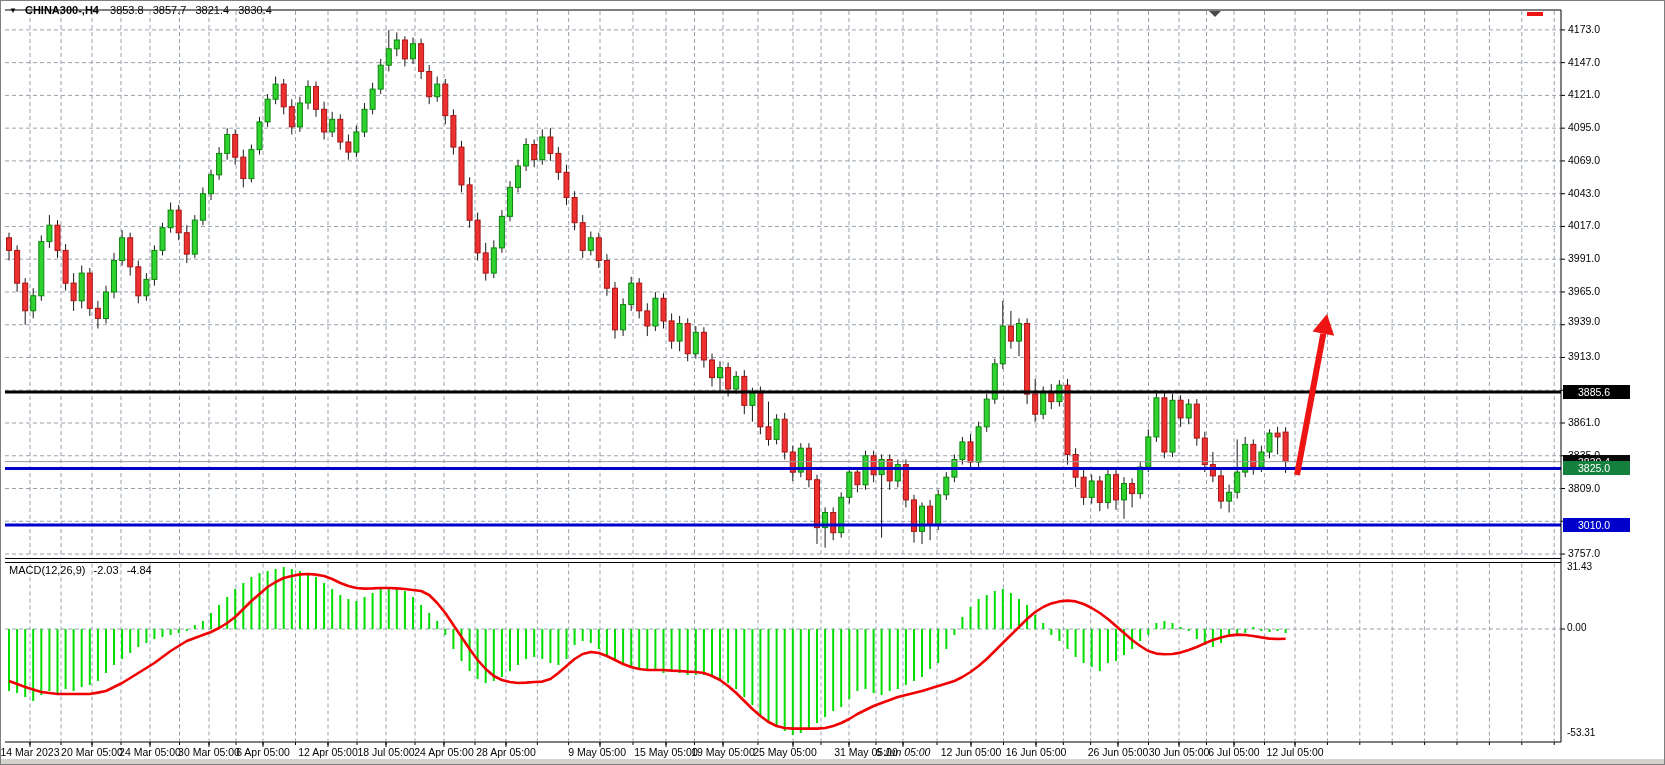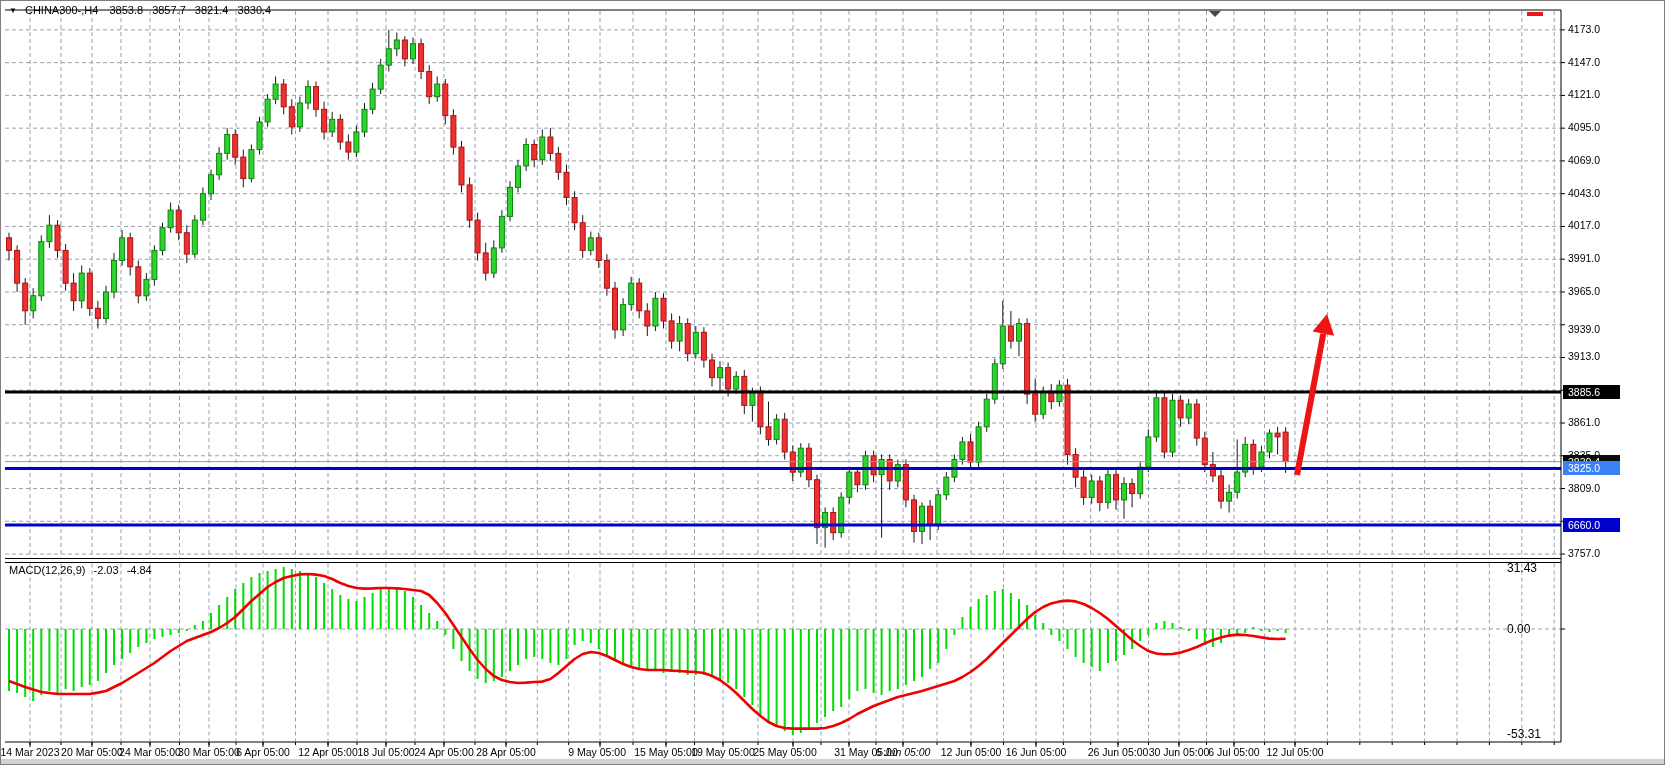--- a/index.html
+++ b/index.html
@@ -3,30 +3,30 @@
 <meta charset="utf-8">
 <style>
   html,body{margin:0;padding:0;background:#e8e8e8;}
   .root{position:relative;width:1665px;height:765px;background:#ffffff;
         border:1px solid #7f7f7f;box-sizing:border-box;overflow:hidden;
         font-family:"Liberation Sans", sans-serif;}
   .root:after{content:"";position:absolute;left:0;bottom:0;width:100%;height:5px;background:#d6d3ce;}
   svg.layer{position:absolute;left:0;top:0;}
   .title{position:absolute;left:8px;top:3px;font-size:11px;color:#000;white-space:nowrap;z-index:6;}
   .title .tri{font-size:8px;margin-right:5px;position:relative;top:-1px;}
-  .title .sym{font-weight:400;margin-right:8px;margin-top:28px;}
+  .title .sym{font-weight:700;margin-right:8px;margin-top:28px;}
   .title .num{margin-right:6px;}
   .macdlbl{position:absolute;left:8px;top:563px;font-size:11px;color:#000;white-space:nowrap;z-index:6;}
   .macdlbl span{margin-right:5px;}
   .plabel{position:absolute;left:1567px;font-size:10.5px;color:#000;z-index:4;}
   .badge{position:absolute;left:1562px;width:52px;height:14px;line-height:14px;
-         font-size:10.5px;color:#fff;padding-left:5px;z-index:5;}
+         font-size:10.5px;color:#fff;padding-left:15px;z-index:5;}
   .tlabel{position:absolute;top:745px;width:96px;margin-left:-48px;text-align:center;
           font-size:10.5px;color:#000;white-space:nowrap;z-index:4;}
-  .mlabel{position:absolute;left:1506px;font-size:12px;color:#000;z-index:4;}
+  .mlabel{position:absolute;left:1566px;font-size:10px;color:#000;z-index:4;}
 </style>
 </head>
 <body>
 
 <div class="root">
   <svg class="layer" id="chart-svg" width="1665" height="765">
       <line x1="29" y1="10" x2="29" y2="556.5" stroke="#97a2ae" stroke-width="1" stroke-dasharray="4 3"></line>
       <line x1="29" y1="562.5" x2="29" y2="740" stroke="#97a2ae" stroke-width="1" stroke-dasharray="4 3"></line>
       <line x1="29" y1="741" x2="29" y2="744" stroke="#000" stroke-width="1"></line>
       <line x1="60" y1="10" x2="60" y2="556.5" stroke="#97a2ae" stroke-width="1" stroke-dasharray="4 3"></line>
@@ -747,30 +747,30 @@
   <div id="price-axis">
       <div class="plabel" style="top: 21.88px;">4173.0</div>
       <div class="plabel" style="top: 54.64px;">4147.0</div>
       <div class="plabel" style="top: 87.4px;">4121.0</div>
       <div class="plabel" style="top: 120.16px;">4095.0</div>
       <div class="plabel" style="top: 152.92px;">4069.0</div>
       <div class="plabel" style="top: 185.68px;">4043.0</div>
       <div class="plabel" style="top: 218.44px; text-align: right;">4017.0</div>
       <div class="plabel" style="top: 251.2px;">3991.0</div>
       <div class="plabel" style="top: 283.96px;">3965.0</div>
-      <div class="plabel" style="top: 322px; text-align: center;">3939.0</div>
+      <div class="plabel" style="top: 314px; text-align: center;">3939.0</div>
       <div class="plabel" style="top: 349.48px; text-align: right;">3913.0</div>
       <div class="plabel" style="top: 415px;">3861.0</div>
       <div class="plabel" style="top: 447.76px;">3835.0</div>
       <div class="plabel" style="top: 480.52px;">3809.0</div>
       <div class="plabel" style="top: 546.04px;">3757.0</div>
       <div class="badge" style="top: 384.004px; background: rgb(0, 0, 0); color: rgb(255, 255, 255);">3885.6</div>
       <div class="badge" style="top: 453.556px; background: rgb(10, 10, 10); color: rgb(255, 255, 255);">3830.4</div>
-      <div class="badge" style="top: 460.36px; background: #3b82f6; color: rgb(255, 255, 255);">3825.0</div>
-      <div class="badge" style="top: 517.06px; background: rgb(0, 0, 205); color: rgb(255, 255, 255);">6660.0</div>
+      <div class="badge" style="top: 460.36px; background: #15803d; color: rgb(255, 255, 255);">3825.0</div>
+      <div class="badge" style="top: 517.06px; background: rgb(0, 0, 205); color: rgb(255, 255, 255);">3010.0</div>
     </div>
   <div id="time-axis">
       <div class="tlabel" style="left: 29px;">14 Mar 2023</div>
       <div class="tlabel" style="left: 91px;">20 Mar 05:00</div>
       <div class="tlabel" style="left: 149px;">24 Mar 05:00</div>
       <div class="tlabel" style="left: 208px;">30 Mar 05:00</div>
       <div class="tlabel" style="left: 262px;">6 Apr 05:00</div>
       <div class="tlabel" style="left: 327px;">12 Apr 05:00</div>
       <div class="tlabel" style="left: 385px;">18 Jul 05:00</div>
       <div class="tlabel" style="left: 443px;">24 Apr 05:00</div>

